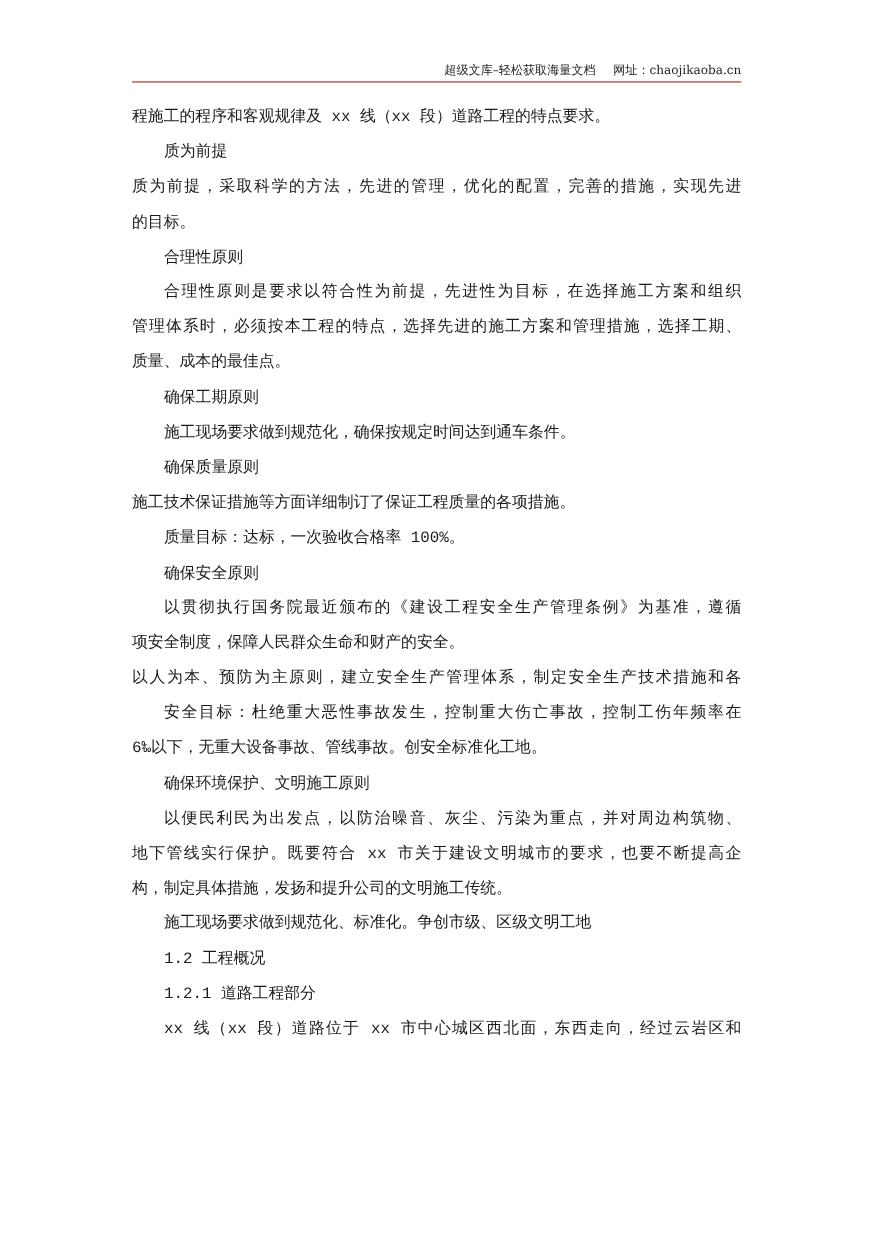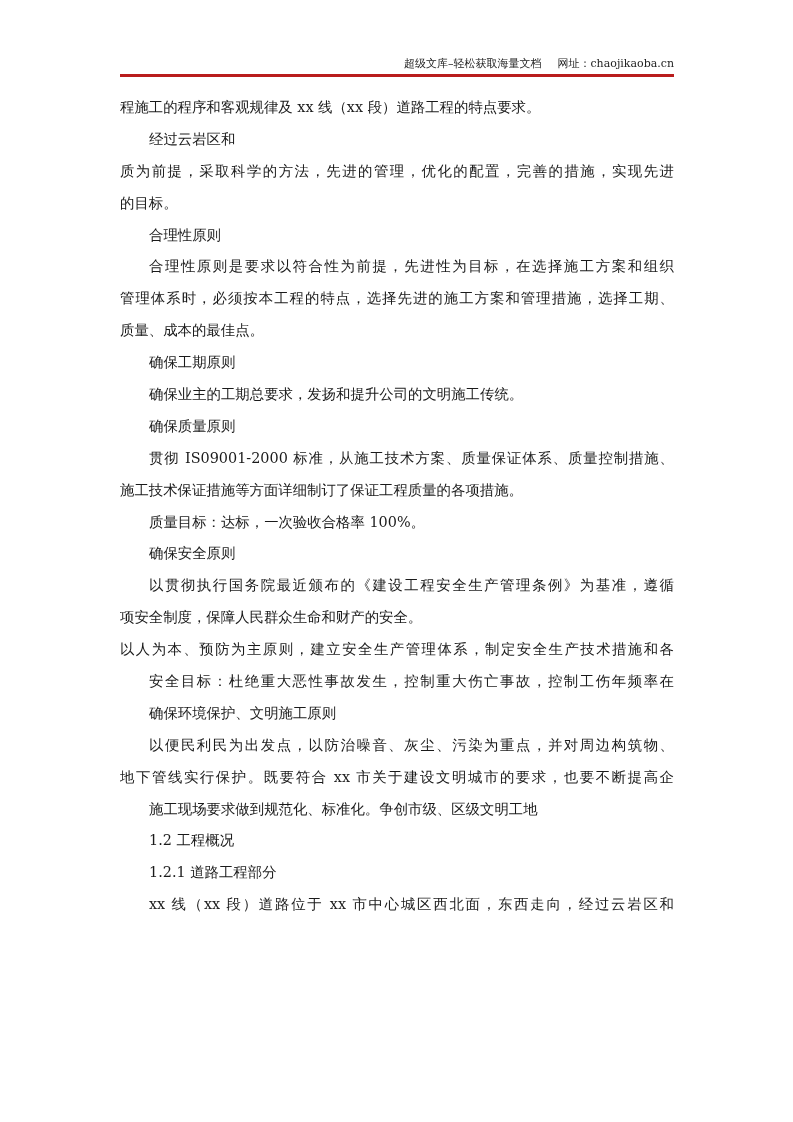--- a/index.html
+++ b/index.html
@@ -14,21 +14,21 @@
       overflow: hidden;
       font-family: "DejaVu Serif", "Liberation Serif", serif;
       color: #1a1a1a;
     }
     .page-header {
       position: absolute;
       left: 120px;
       top: 56px;
       width: 554px;
       height: 18px;
-      border-bottom: 3px solid #b91c1c;
+      border-bottom: 1px solid #b91c1c;
       font-size: 11px;
       line-height: 16px;
       text-align: right;
       color: #222;
     }
     .page-header .gap {
       display: inline-block;
       width: 16px;
     }
     .content {
@@ -36,56 +36,58 @@
       left: 120px;
       top: 92px;
       width: 554px;
     }
     .line {
       font-size: 14.4px;
       line-height: 31.9px;
       height: 31.9px;
       white-space: nowrap;
       overflow: visible;
+      font-family: Liberation Mono, monospace;
     }
     .indent {
       padding-left: 29px;
     }
     .justify {
       text-align: justify;
       text-align-last: justify;
     }
   </style>
 </head>
 <body>
 
 <div class="page-header">
   <span>超级文库–轻松获取海量文档</span><span class="gap"></span><span>网址：chaojikaoba.cn</span>
 </div>
 
 <div class="content">
   <div class="line">程施工的程序和客观规律及 xx 线（xx 段）道路工程的特点要求。</div>
-  <div class="line indent">经过云岩区和</div>
+  <div class="line indent">质为前提</div>
   <div class="line justify">质为前提，采取科学的方法，先进的管理，优化的配置，完善的措施，实现先进</div>
   <div class="line">的目标。</div>
   <div class="line indent">合理性原则</div>
   <div class="line indent justify">合理性原则是要求以符合性为前提，先进性为目标，在选择施工方案和组织</div>
   <div class="line justify">管理体系时，必须按本工程的特点，选择先进的施工方案和管理措施，选择工期、</div>
   <div class="line">质量、成本的最佳点。</div>
   <div class="line indent">确保工期原则</div>
-  <div class="line indent">确保业主的工期总要求，发扬和提升公司的文明施工传统。</div>
+  <div class="line indent">施工现场要求做到规范化，确保按规定时间达到通车条件。</div>
   <div class="line indent">确保质量原则</div>
-  <div class="line indent justify">贯彻 IS09001-2000 标准，从施工技术方案、质量保证体系、质量控制措施、</div>
   <div class="line">施工技术保证措施等方面详细制订了保证工程质量的各项措施。</div>
   <div class="line indent">质量目标：达标，一次验收合格率 100%。</div>
   <div class="line indent">确保安全原则</div>
   <div class="line indent justify">以贯彻执行国务院最近颁布的《建设工程安全生产管理条例》为基准，遵循</div>
   <div class="line">项安全制度，保障人民群众生命和财产的安全。</div>
   <div class="line justify">以人为本、预防为主原则，建立安全生产管理体系，制定安全生产技术措施和各</div>
   <div class="line indent justify">安全目标：杜绝重大恶性事故发生，控制重大伤亡事故，控制工伤年频率在</div>
+  <div class="line">6‰以下，无重大设备事故、管线事故。创安全标准化工地。</div>
   <div class="line indent">确保环境保护、文明施工原则</div>
   <div class="line indent justify">以便民利民为出发点，以防治噪音、灰尘、污染为重点，并对周边构筑物、</div>
   <div class="line justify">地下管线实行保护。既要符合 xx 市关于建设文明城市的要求，也要不断提高企</div>
+  <div class="line">构，制定具体措施，发扬和提升公司的文明施工传统。</div>
   <div class="line indent">施工现场要求做到规范化、标准化。争创市级、区级文明工地</div>
   <div class="line indent">1.2 工程概况</div>
   <div class="line indent">1.2.1 道路工程部分</div>
   <div class="line indent justify">xx 线（xx 段）道路位于 xx 市中心城区西北面，东西走向，经过云岩区和</div>
 </div>
 
 </body></html>

